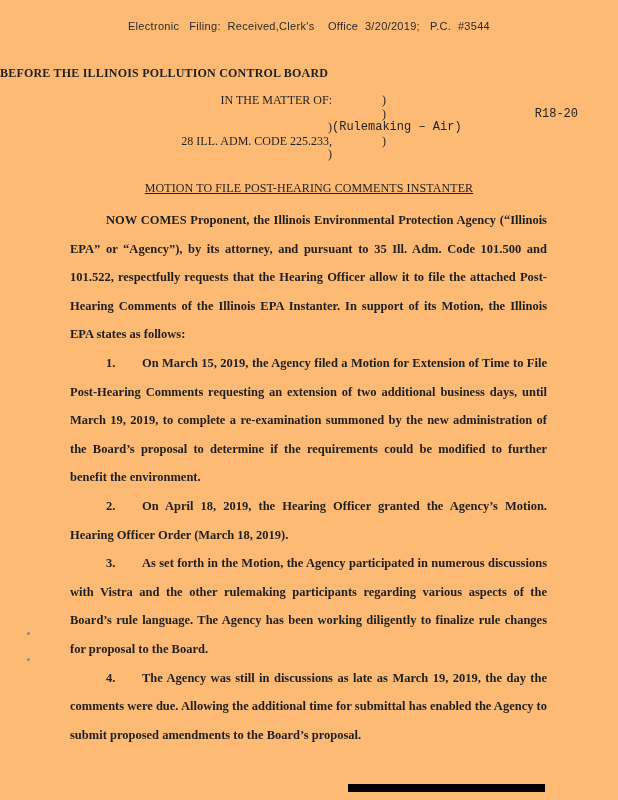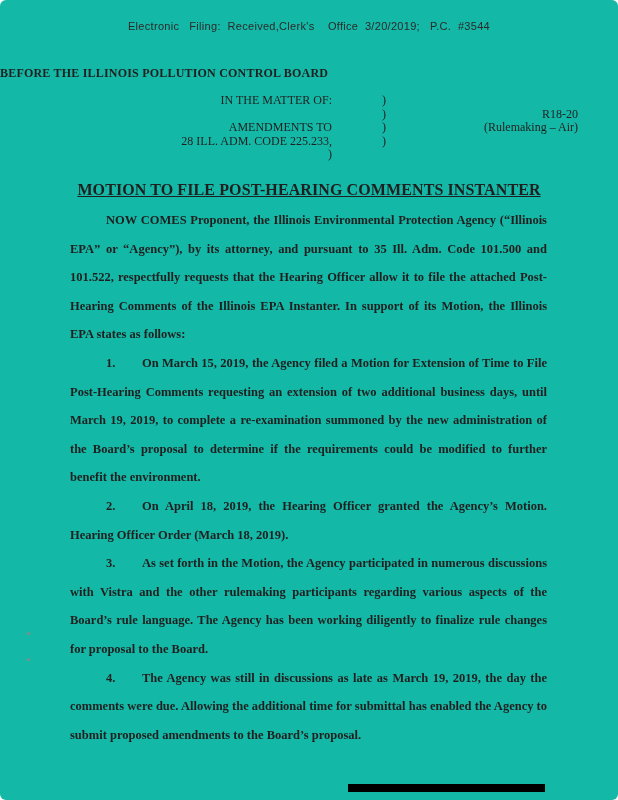--- a/index.html
+++ b/index.html
@@ -4,25 +4,24 @@
 <style>
   html, body {
     margin: 0;
     padding: 0;
     background: #ffffff;
   }
   .page {
     position: relative;
     width: 618px;
     height: 800px;
-    background: #14b8a6;
+    background: #fdba74;
     font-family: "Liberation Serif", serif;
     color: #1f1f1f;
     overflow: hidden;
-    border-radius: 6px;
   }
   .filing-header {
     position: absolute;
     top: 20px;
     left: 0;
     right: 0;
     text-align: center;
     font-family: "Liberation Sans", sans-serif;
     font-size: 11px;
     color: #2a2a2a;
@@ -48,29 +47,29 @@
     text-align: right;
   }
   .cap-row {
     display: grid;
     grid-template-columns: 262px 54px 1fr;
     min-height: 13.6px;
     line-height: 13.6px;
   }
   .cap-left { white-space: nowrap; }
   .cap-paren { white-space: pre; }
-  .cap-right { white-space: nowrap; }
+  .cap-right { white-space: nowrap; font-family: Liberation Mono, monospace; }
   .motion-title {
     position: absolute;
     top: 181px;
     left: 0;
     right: 0;
     text-align: center;
-    font-weight: bold;
-    font-size: 16px;
+    font-weight: normal;
+    font-size: 12px;
     text-decoration: underline;
     letter-spacing: 0.1px;
   }
   .doc-body {
     position: absolute;
     top: 206px;
     left: 70px;
     width: 477px;
     font-size: 12.5px;
     line-height: 28.6px;
@@ -116,21 +115,20 @@
       <span class="cap-left">IN THE MATTER OF:</span>
       <span class="cap-paren">)</span>
       <span class="cap-right"></span>
     </div>
     <div class="cap-row">
       <span class="cap-left"></span>
       <span class="cap-paren">)</span>
       <span class="cap-right">R18-20</span>
     </div>
     <div class="cap-row">
-      <span class="cap-left">AMENDMENTS TO</span>
       <span class="cap-paren">)</span>
       <span class="cap-right">(Rulemaking – Air)</span>
     </div>
     <div class="cap-row">
       <span class="cap-left">28 ILL. ADM. CODE 225.233,</span>
       <span class="cap-paren">)</span>
       <span class="cap-right"></span>
     </div>
     <div class="cap-row">
       <span class="cap-paren">)</span>

